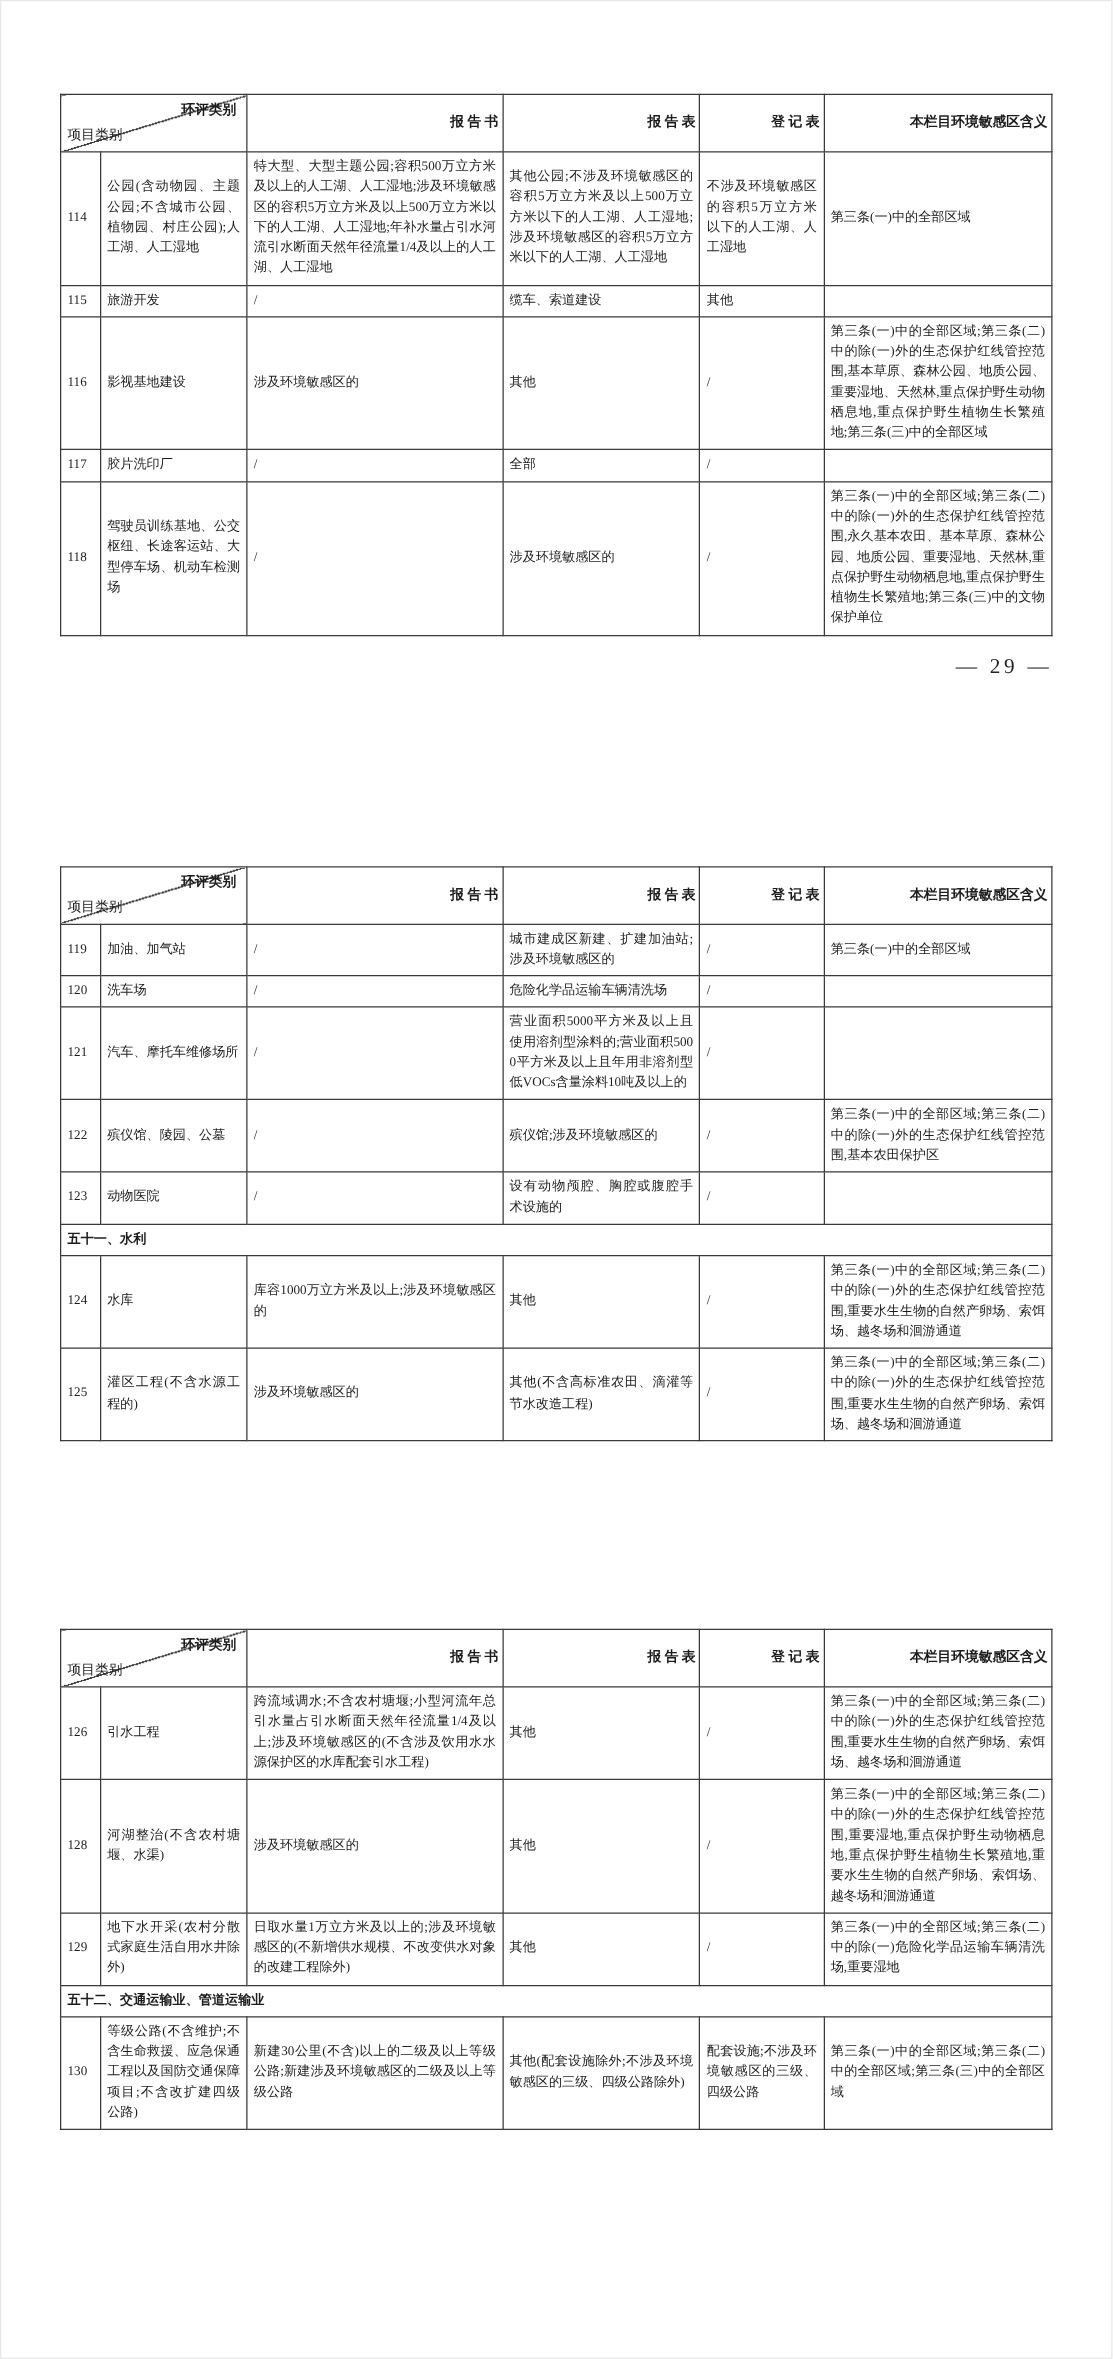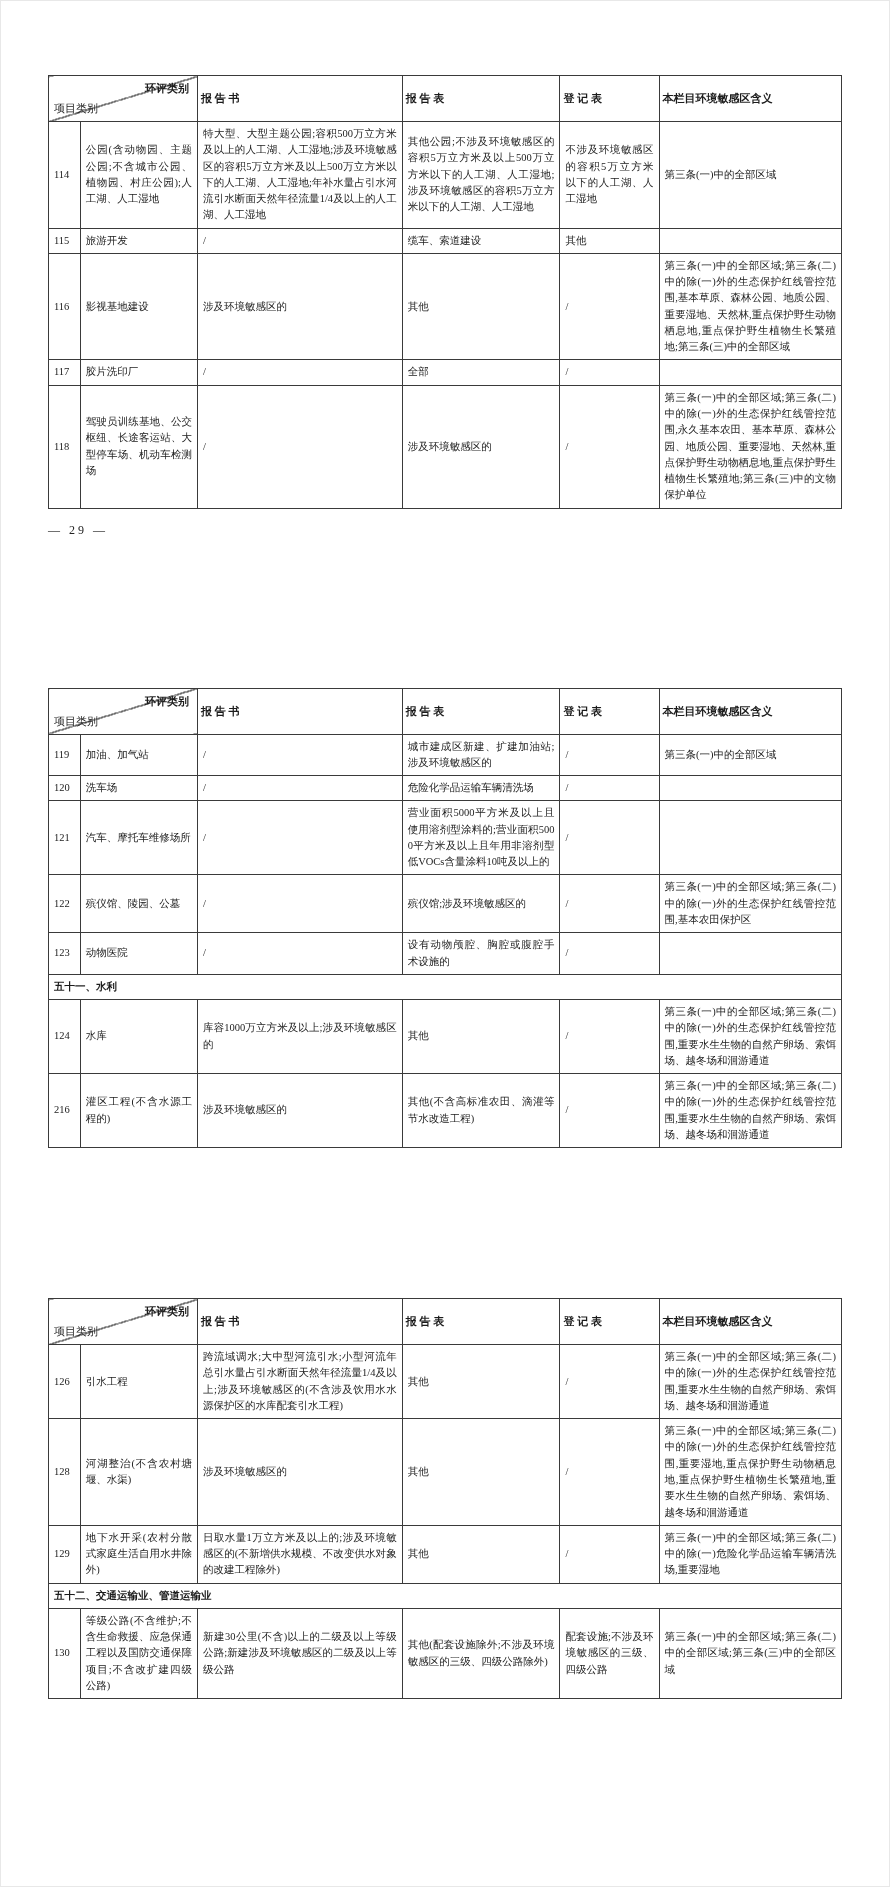--- a/index.html
+++ b/index.html
@@ -36,21 +36,21 @@
     border: 1px solid #3a3a3a;
     font-size: 10.5px;
     line-height: 1.55;
     padding: 4px 5px;
     vertical-align: middle;
     text-align: justify;
     word-break: break-all;
     box-sizing: border-box;
   }
   table.eia th {
-    text-align: left;
+    text-align: right;
     font-weight: bold;
     font-size: 11px;
     height: 46px;
     padding: 2px 3px;
   }
   td.num-cell {
     text-align: center;
     padding: 2px 1px;
   }
   td.section-cell {
@@ -78,22 +78,22 @@
     font-size: 11px;
   }
   th.corner .bottom-label {
     position: absolute;
     bottom: 4px;
     left: 5px;
     font-weight: normal;
     font-size: 11px;
   }
   .page-number {
-    text-align: left;
-    font-size: 12px;
+    text-align: right;
+    font-size: 17px;
     margin-top: 14px;
     letter-spacing: 3px;
     color: #222;
   }
 </style>
 </head>
 <body>
 
 <div class="doc">
     <div class="page-block">
@@ -231,21 +231,21 @@
           </tr>
           <tr>
             <td class="num-cell">124</td>
             <td>水库</td>
             <td>库容1000万立方米及以上;涉及环境敏感区的</td>
             <td>其他</td>
             <td>/</td>
             <td>第三条(一)中的全部区域;第三条(二)中的除(一)外的生态保护红线管控范围,重要水生生物的自然产卵场、索饵场、越冬场和洄游通道</td>
           </tr>
           <tr>
-            <td class="num-cell">216</td>
+            <td class="num-cell">125</td>
             <td>灌区工程(不含水源工程的)</td>
             <td>涉及环境敏感区的</td>
             <td>其他(不含高标准农田、滴灌等节水改造工程)</td>
             <td>/</td>
             <td>第三条(一)中的全部区域;第三条(二)中的除(一)外的生态保护红线管控范围,重要水生生物的自然产卵场、索饵场、越冬场和洄游通道</td>
           </tr>
         </tbody>
       </table>
     </div>
     <div class="page-block">
@@ -267,21 +267,21 @@
             <th>报 告 书</th>
             <th>报 告 表</th>
             <th>登 记 表</th>
             <th>本栏目环境敏感区含义</th>
           </tr>
         </thead>
         <tbody>
           <tr>
             <td class="num-cell">126</td>
             <td>引水工程</td>
-            <td>跨流域调水;大中型河流引水;小型河流年总引水量占引水断面天然年径流量1/4及以上;涉及环境敏感区的(不含涉及饮用水水源保护区的水库配套引水工程)</td>
+            <td>跨流域调水;不含农村塘堰;小型河流年总引水量占引水断面天然年径流量1/4及以上;涉及环境敏感区的(不含涉及饮用水水源保护区的水库配套引水工程)</td>
             <td>其他</td>
             <td>/</td>
             <td>第三条(一)中的全部区域;第三条(二)中的除(一)外的生态保护红线管控范围,重要水生生物的自然产卵场、索饵场、越冬场和洄游通道</td>
           </tr>
           <tr>
             <td class="num-cell">128</td>
             <td>河湖整治(不含农村塘堰、水渠)</td>
             <td>涉及环境敏感区的</td>
             <td>其他</td>
             <td>/</td>

